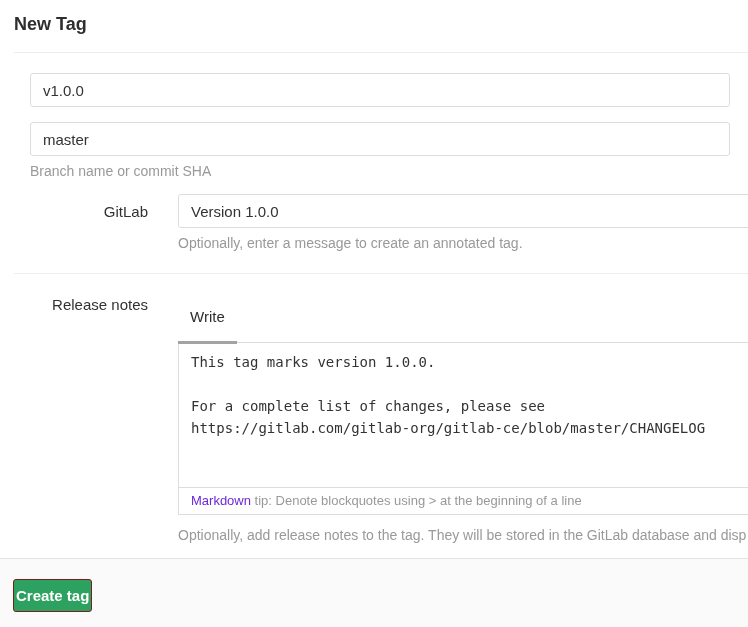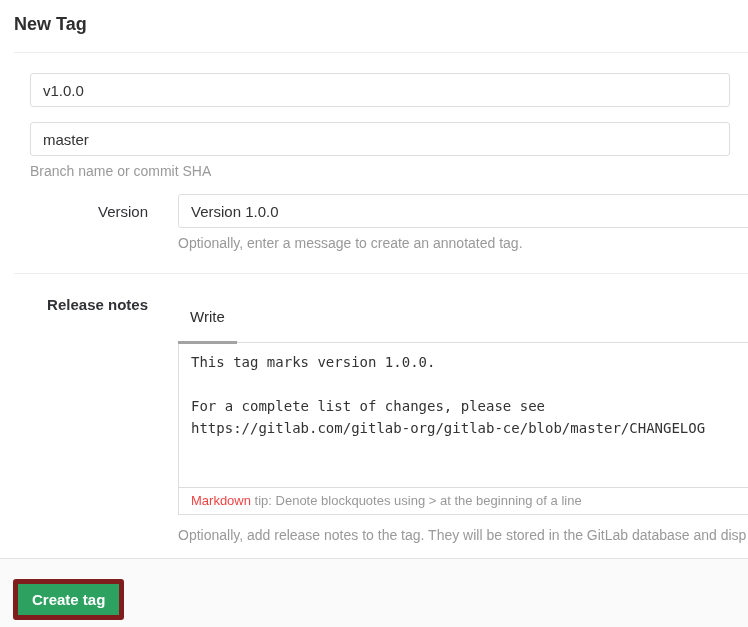--- a/index.html
+++ b/index.html
@@ -20,21 +20,21 @@
     margin: 0 0 0 14px;
   }
   form { margin: 0; }
   .form-area { padding-top: 20px; }
   .form-group { display: flex; margin-bottom: 15px; }
   .form-label {
     width: 148px; flex-shrink: 0;
     text-align: right; padding-top: 9px;
     font-size: 15px; color: #313236;
   }
-  .form-label.rn-label { padding-top: 2px; font-weight: bold; }
+  .form-label.rn-label { padding-top: 2px; }
   .control-col { margin-left: 30px; }
   .form-input {
     width: 700px; height: 34px;
     padding: 6px 12px;
     font-family: "Liberation Sans", sans-serif;
     font-size: 15px; color: #333333;
     border: 1px solid #dddddd; border-radius: 3px;
     background: #ffffff;
     outline: none;
   }
@@ -67,39 +67,39 @@
     resize: none; outline: none;
     white-space: pre; overflow: hidden;
   }
   .md-tipbar {
     width: 700px;
     border: 1px solid #dddddd; border-top: 0;
     padding: 5px 12px 6px 12px;
     font-size: 13px; color: #999999;
     background: #ffffff;
   }
-  .md-tipbar .tip-strong { color: #ef4444; }
+  .md-tipbar .tip-strong { color: #6d28d9; }
   
   .form-actions {
     margin-top: 13px;
     border-top: 1px solid #e3e3e3;
     background: #fafafa;
     padding: 20px 16px 0 13px;
     height: 90px;
     width: 1100px;
   }
   .btn-create {
     display: inline-block;
     background: #2da160;
-    border: 5px solid #7f1d1d;
+    border: 1px solid #7f1d1d;
     border-radius: 3px;
     color: #ffffff;
     font-family: "Liberation Sans", sans-serif;
     font-size: 15px; font-weight: 700;
-    padding: 7px 14px;
+    padding: 7px 2px;
     cursor: pointer;
   }
 </style>
 </head>
 <body>
 
 <div class="content">
 
   <h3 class="page-title">New Tag</h3>
   <hr class="divider">
@@ -114,21 +114,21 @@
       </div>
 
       <div class="form-group">
         <div class="control-col">
           <input class="form-input" type="text" value="master" style="">
           <div class="help-block">Branch name or commit SHA</div>
         </div>
       </div>
 
       <div class="form-group">
-        <label class="form-label">Version</label>
+        <label class="form-label">GitLab</label>
         <div class="control-col">
           <input class="form-input" type="text" value="Version 1.0.0" style="">
           <div class="help-block">Optionally, enter a message to create an annotated tag.</div>
         </div>
       </div>
 
       <hr class="divider divider-2">
 
       <div class="form-group" style="margin-top:20px;">
         <label class="form-label rn-label">Release notes</label>

